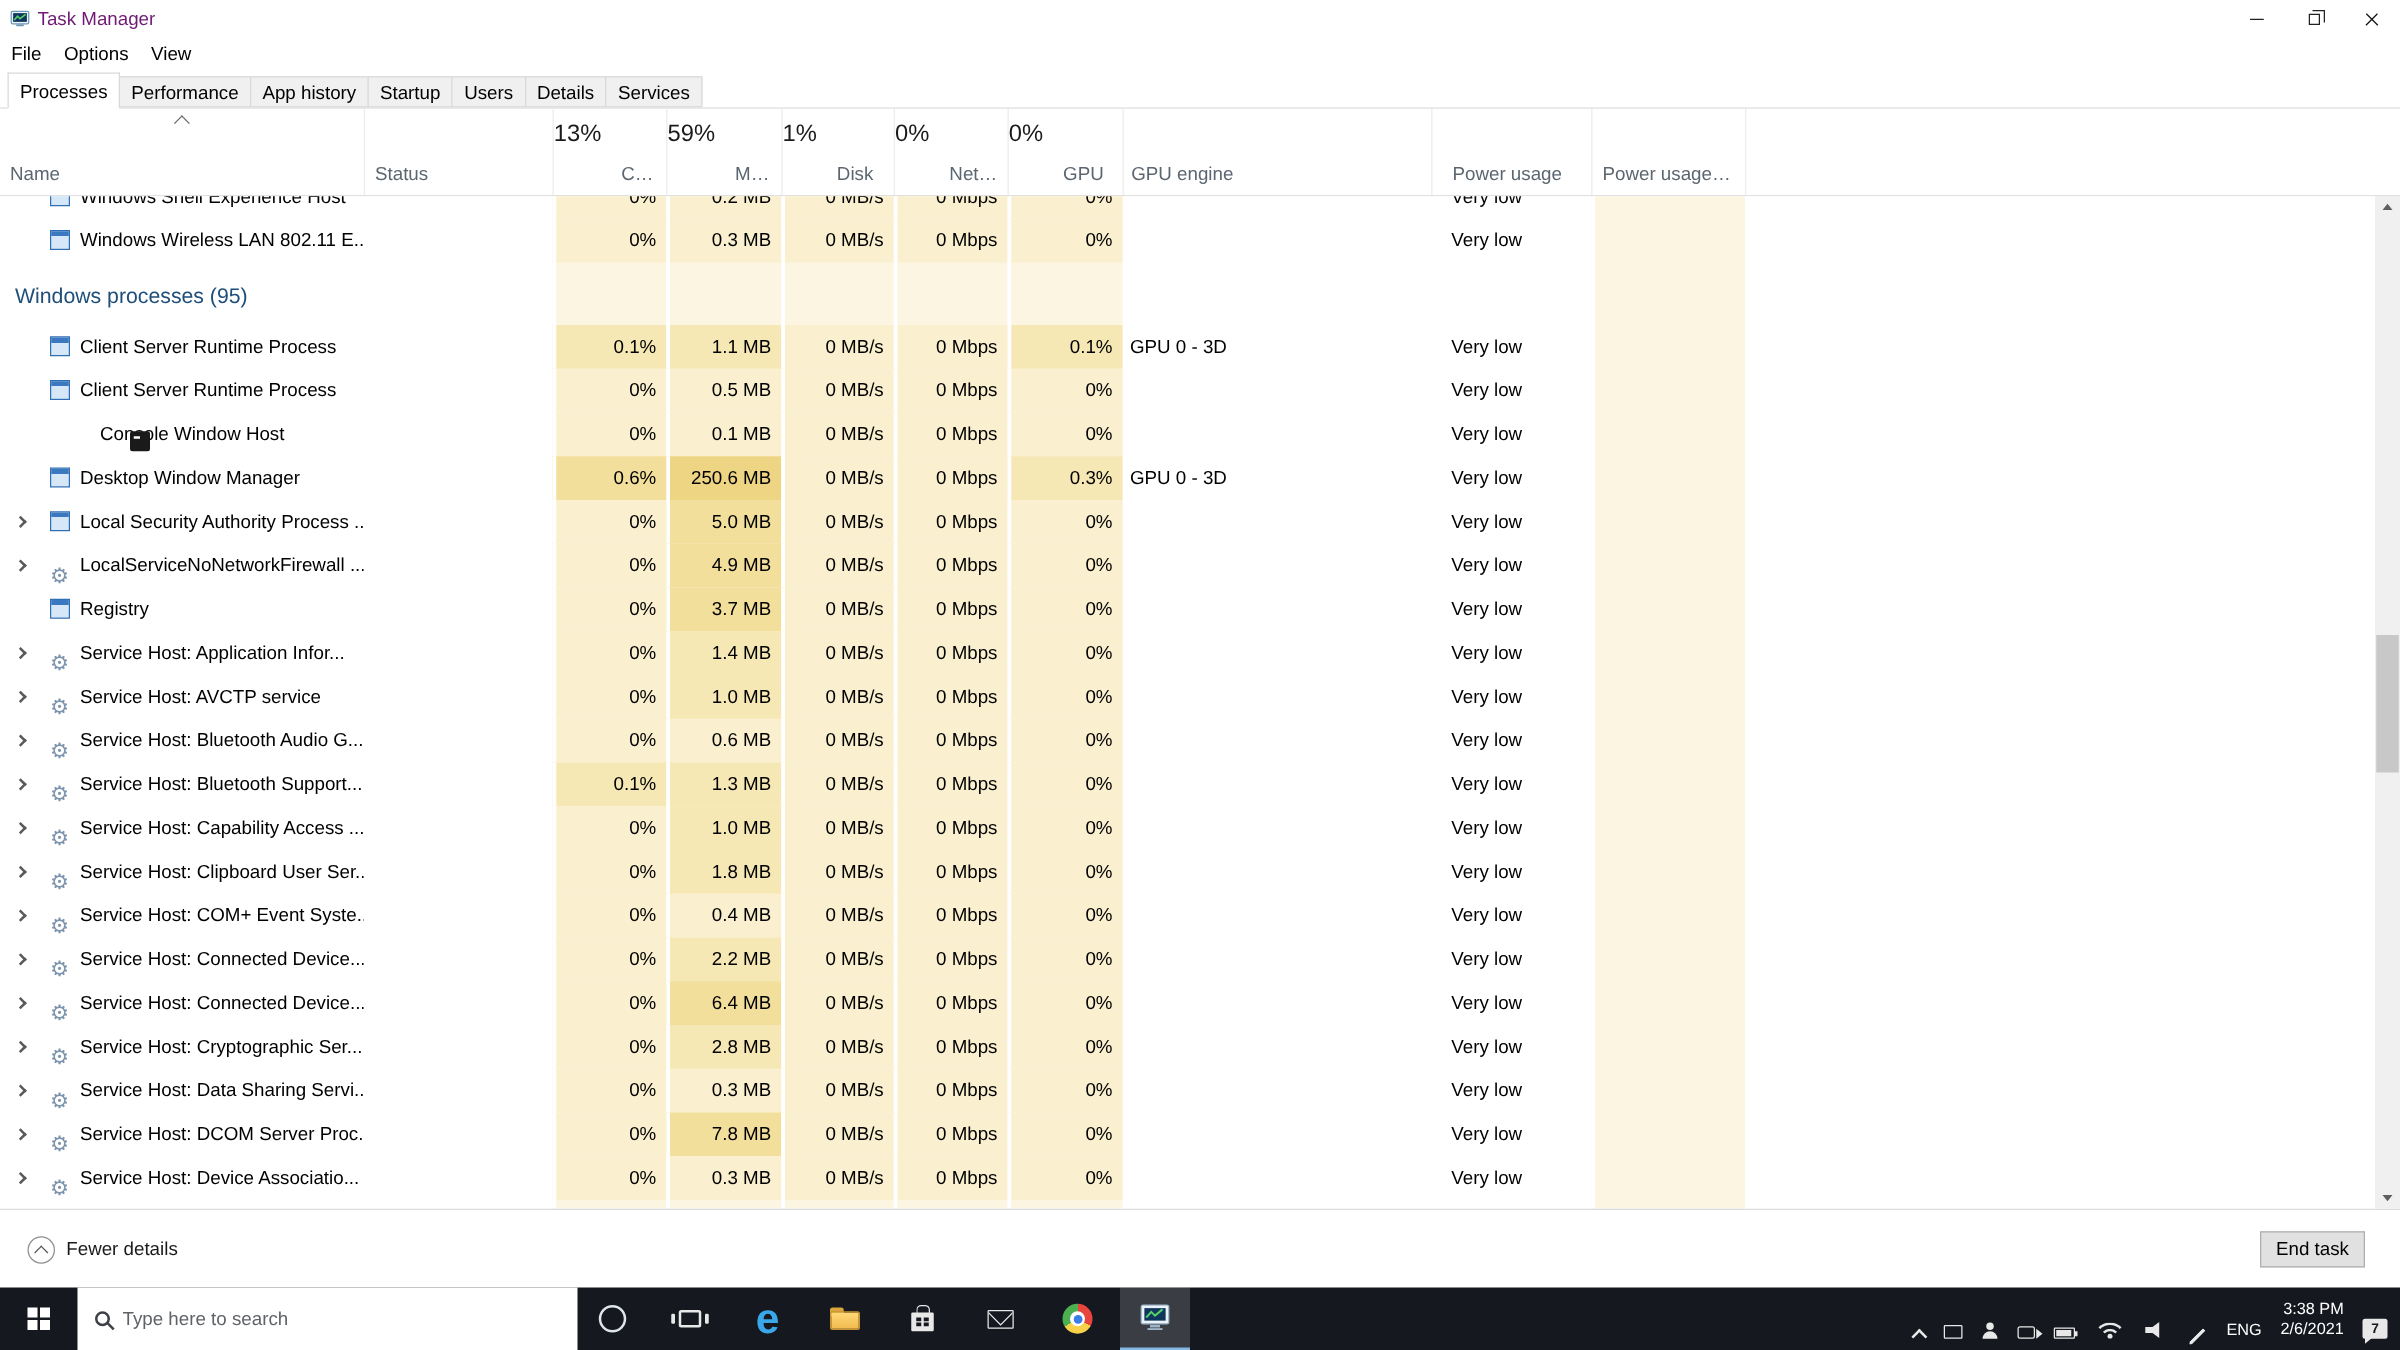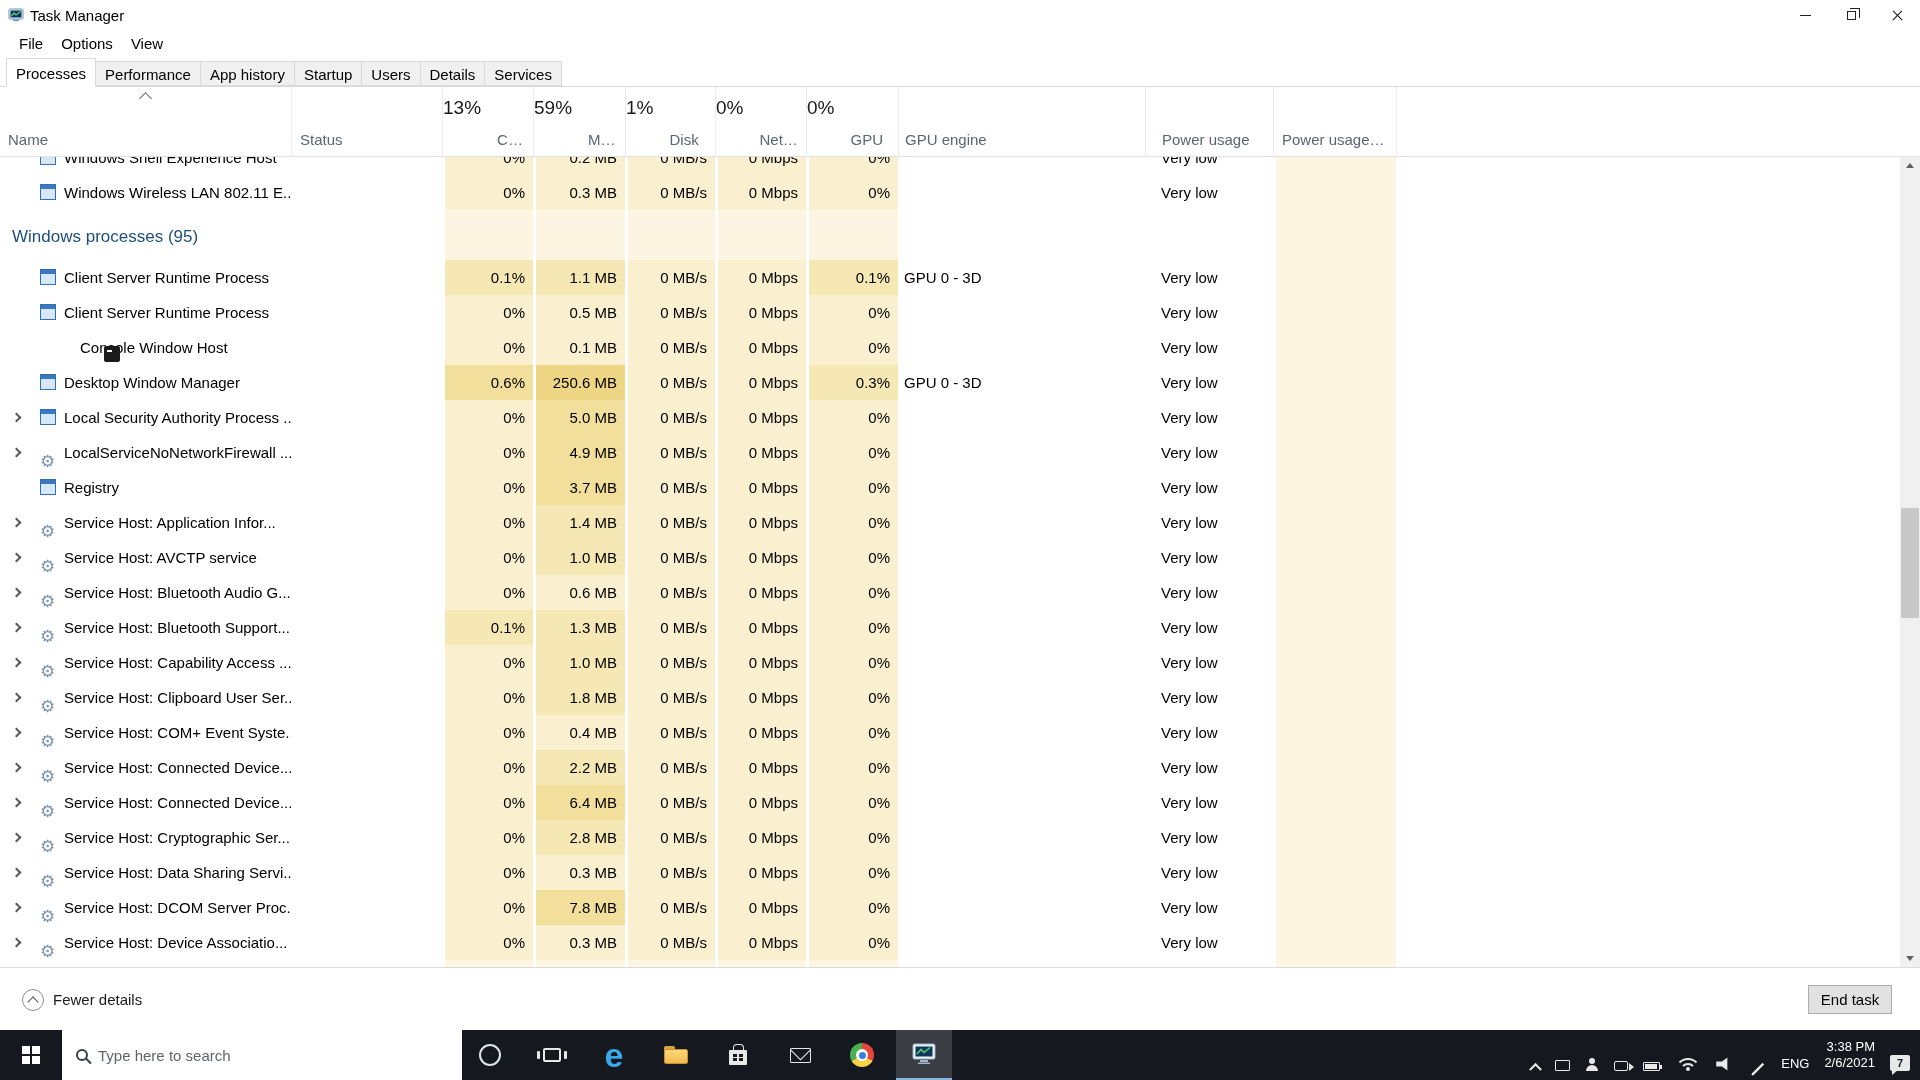--- a/index.html
+++ b/index.html
@@ -5,32 +5,32 @@
   * { margin:0; padding:0; box-sizing:border-box; }
   html,body { width:1920px; height:1080px; overflow:hidden; background:#000;
     font-family:"Liberation Sans", sans-serif; }
   .screen { position:relative; width:1920px; height:1080px; background:#fff; }
 
   
   .tm-window { position:absolute; left:0; top:0; right:0; bottom:50px; background:#fff; }
 
   .titlebar { position:absolute; top:0; left:0; right:0; height:30px; display:flex; align-items:center; background:#fff; }
   .app-icon { margin:0 6px 0 8px; width:16px; height:16px; display:inline-block; }
-  .title-text { font-size:15px; color:#000000; }
+  .title-text { font-size:15px; color:#701a75; }
   .win-controls { margin-left:auto; display:flex; height:30px; }
   .win-btn { width:46px; height:30px; display:flex; align-items:center; justify-content:center; cursor:default; }
   .glyph-min { width:11px; height:1px; background:#222; }
   .glyph-max { width:9px; height:9px; border:1px solid #222; position:relative; background:#fff; }
   .glyph-max::before { content:""; position:absolute; top:-4px; left:2px; width:9px; height:9px; border:1px solid #222; border-bottom:none; border-left:none; }
   .glyph-close { position:relative; width:13px; height:13px; }
   .glyph-close::before,.glyph-close::after { content:""; position:absolute; left:0; top:6px; width:13px; height:1.4px; background:#111; }
   .glyph-close::before { transform:rotate(45deg); }
   .glyph-close::after { transform:rotate(-45deg); }
 
-  .menubar { position:absolute; top:30px; left:0; right:0; height:26px; display:flex; align-items:center; padding-left:10px; background:#fff; }
+  .menubar { position:absolute; top:30px; left:0; right:0; height:26px; display:flex; align-items:center; padding-left:0; background:#fff; }
   .menu-item { font-size:15px; color:#000; padding:0 9px; }
 
   .tabbar { position:absolute; top:56px; left:0; right:0; height:31px; display:flex; align-items:flex-end; padding-left:6px; background:#fff; border-bottom:1px solid #d9d9d9; }
   .tab { height:25px; line-height:25px; padding:0 9px; font-size:15px; color:#000; background:#f0f0f0; border:1px solid #d9d9d9; margin-right:-1px; position:relative; }
   .tab.active { background:#fff; height:29px; line-height:29px; border-bottom:1px solid #fff; z-index:2; margin-bottom:-1px; }
 
   
   .grid-header { position:absolute; top:87px; left:0; right:0; height:70px; display:flex; background:#fff; border-bottom:1px solid #e0e0e0; }
   .hcol { position:relative; display:flex; flex-direction:row; border-left:1px solid #ececec; font-size:15px; color:#5b6670; }
   .hcol:first-child { border-left:none; }

